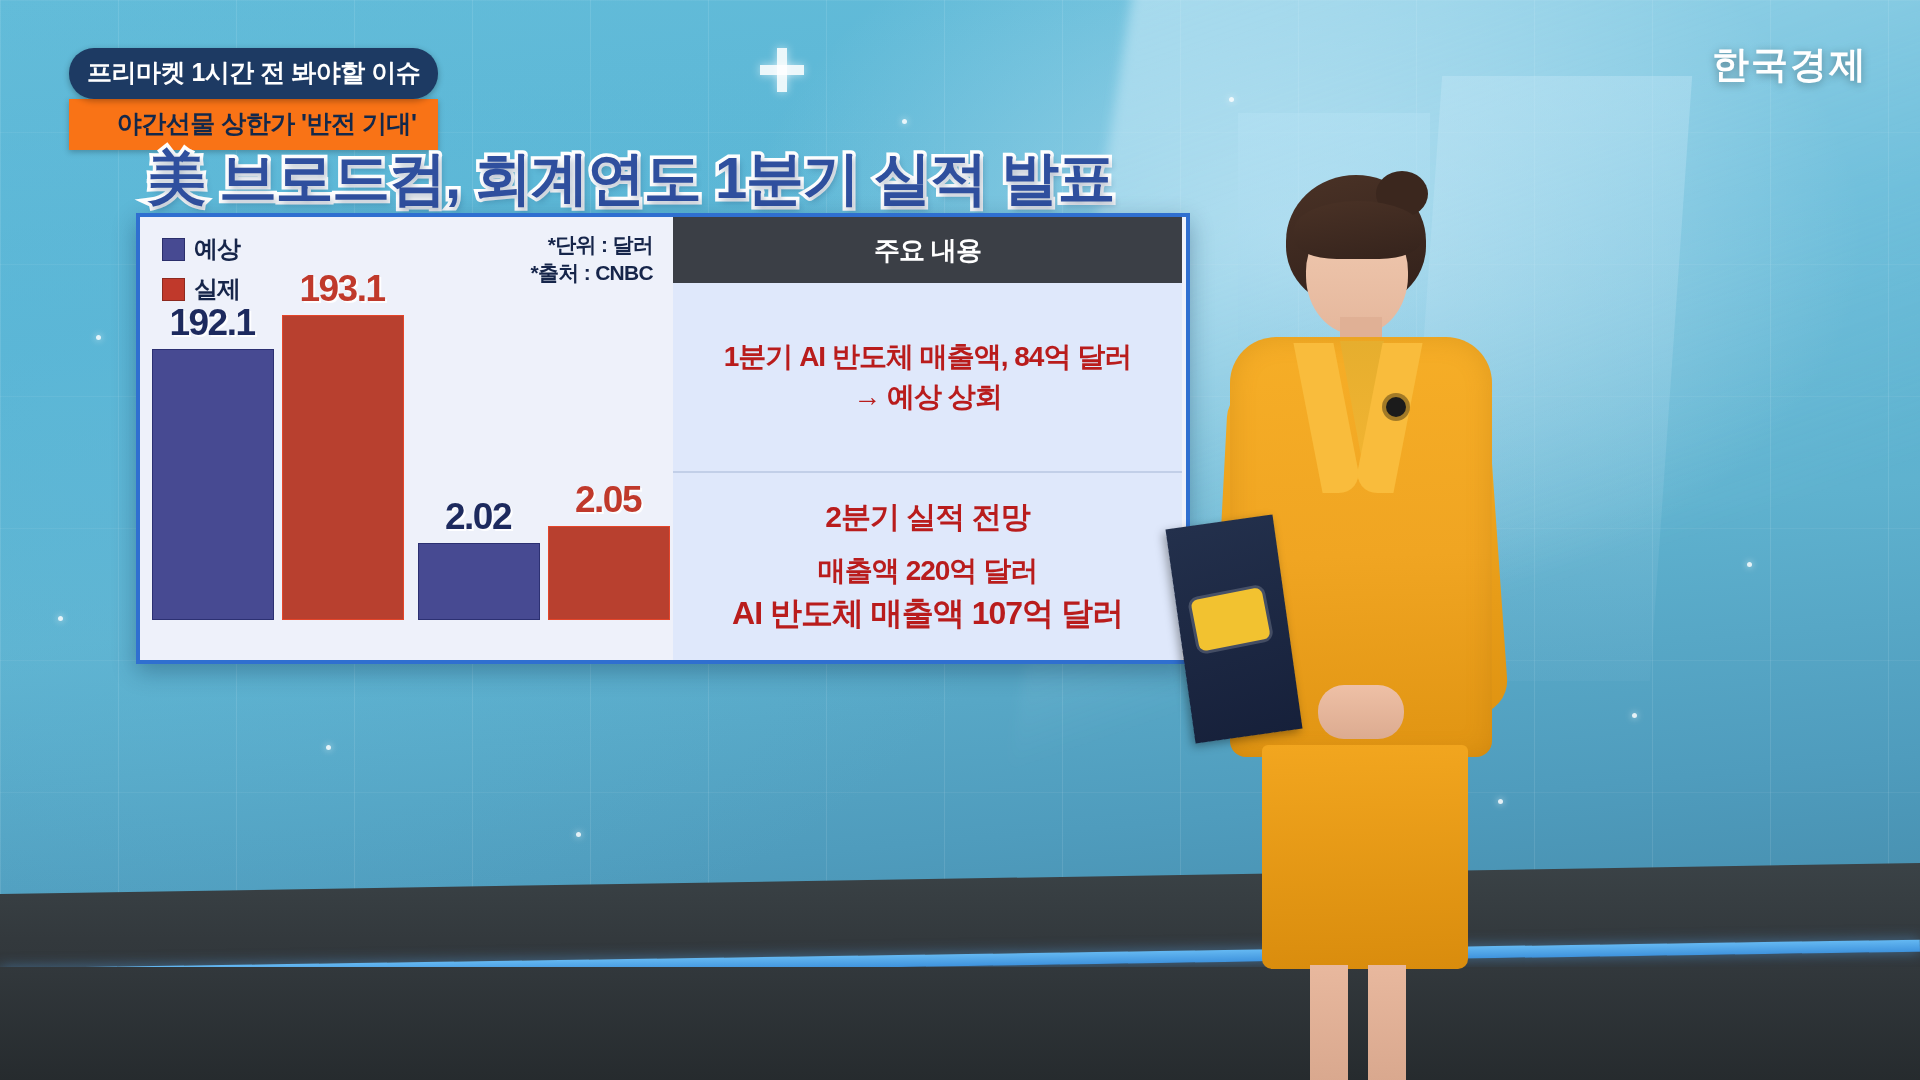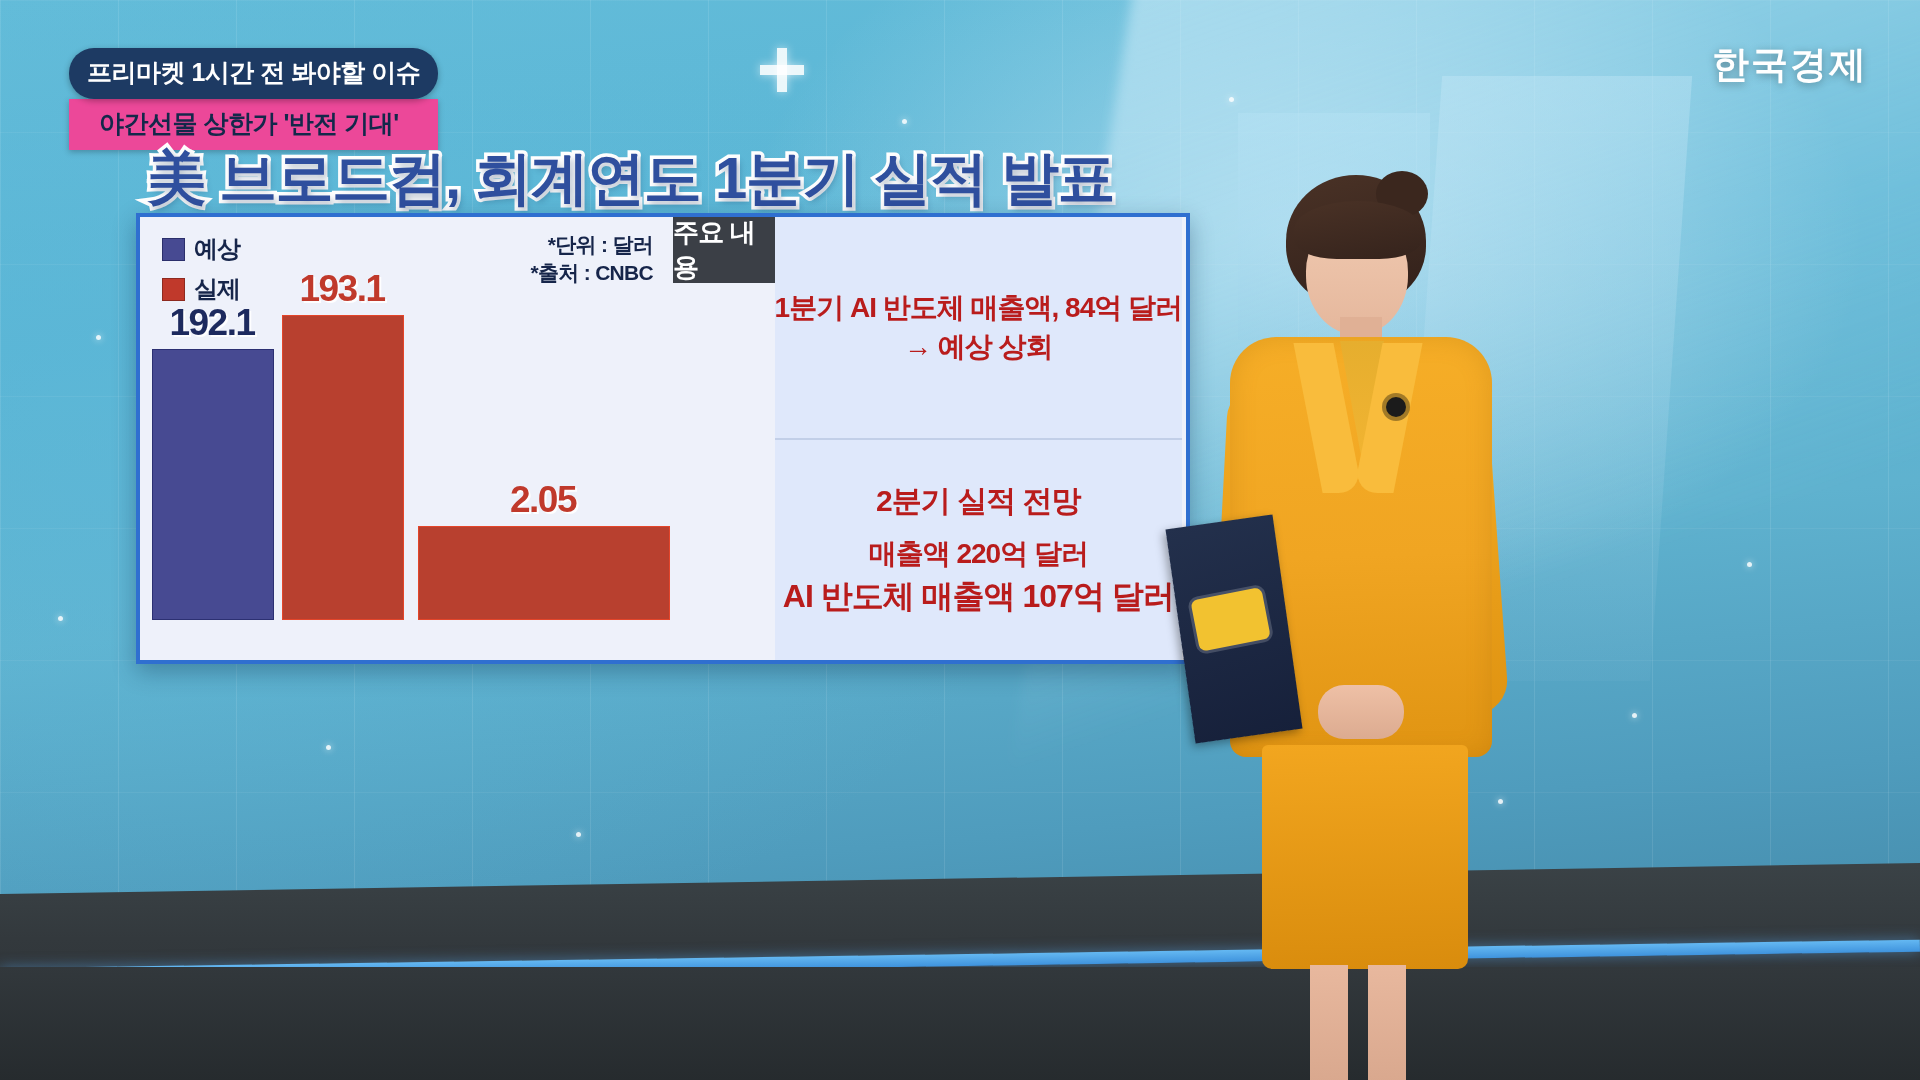--- a/index.html
+++ b/index.html
@@ -52,23 +52,23 @@
   
   .logo{position:absolute;right:52px;top:40px;color:#ffffff;
     font-size:37px;font-weight:bold;letter-spacing:2px;
     text-shadow:0 2px 8px rgba(0,0,0,.35);font-family:"Liberation Serif","DejaVu Serif",serif;}
 
   
   .strip-wrap{position:absolute;left:69px;top:48px;}
   .strip1{background:#1d3a63;color:#ffffff;font-size:25px;font-weight:bold;
     padding:8px 18px 10px 18px;display:inline-block;letter-spacing:-.5px;
     box-shadow:0 2px 6px rgba(0,0,0,.3);border-radius:25px;}
-  .strip2{background:#ec4899;color:#13284a;font-size:25px;font-weight:bold;
-    padding:8px 18px 10px 30px;display:block;letter-spacing:-.5px;
-    box-shadow:0 2px 6px rgba(0,0,0,.25);}
+  .strip2{background:#f97316;color:#13284a;font-size:25px;font-weight:bold;
+    padding:8px 18px 10px 44px;display:block;letter-spacing:-.5px;
+    box-shadow:0 2px 6px rgba(0,0,0,.25);text-align:center;}
 
   
   .bigtitle{position:absolute;left:148px;top:140px;
     font-size:58px;font-weight:bold;color:#2f4f9e;letter-spacing:-1.5px;
     -webkit-text-stroke:7px #ffffff;paint-order:stroke fill;
     text-shadow:3px 4px 6px rgba(20,50,90,.30);white-space:nowrap;}
 
   
   .board{position:absolute;left:136px;top:213px;width:1046px;height:443px;
     border:4px solid #2f6fd0;background:#eef1fa;
@@ -97,21 +97,21 @@
     bottom:100%;margin-bottom:5px;font-size:37px;font-weight:bold;white-space:nowrap;
     letter-spacing:-1.5px;}
   .bar.exp .val{color:#1d2a5e;text-shadow:2px 2px 0 rgba(255,255,255,.9);}
   .bar.act .val{color:#c0392b;text-shadow:2px 2px 0 rgba(255,255,255,.9);}
 
   .xaxis{position:absolute;left:6px;right:6px;bottom:0;height:38px;display:flex;gap:12px;}
   .xcat{flex:1;background:#3b3f46;color:#ffffff;display:flex;align-items:center;
     justify-content:center;font-size:25px;font-weight:bold;letter-spacing:-.5px;}
 
   
-  .info-side{width:509px;height:100%;display:flex;flex-direction:row;background:#eef1fa;}
+  .info-side{width:509px;height:100%;display:flex;flex-direction:column;background:#eef1fa;}
   .info-head{height:66px;background:#3b3f46;color:#ffffff;
     display:flex;align-items:center;justify-content:center;
     font-size:26px;font-weight:bold;letter-spacing:-.8px;}
   .info-body{flex:1;display:flex;flex-direction:column;background:#dfe8fb;}
   .info-block{flex:1;display:flex;flex-direction:column;align-items:center;
     justify-content:center;color:#b91c1c;font-weight:bold;letter-spacing:-1px;}
   .info-block.b1{border-bottom:2px solid #c2cfe8;}
   .ln{line-height:1.42;white-space:nowrap;}
   .ln.l1{font-size:28px;}
   .ln.l2{font-size:28px;}
@@ -224,20 +224,24 @@
             <span class="val">192.1</span>
             <div class="fill"></div>
           </div>
           <div class="bar act" style="height:89%">
             <span class="val">193.1</span>
             <div class="fill"></div>
           </div>
         </div>
 
         <div class="group g2" style="height:100%">
+          <div class="bar exp" style="height:22%">
+            <span class="val">2.02</span>
+            <div class="fill"></div>
+          </div>
           <div class="bar act" style="height:27%">
             <span class="val">2.05</span>
             <div class="fill"></div>
           </div>
         </div>
       </div>
 
     </div>
 
     <div class="info-side">

